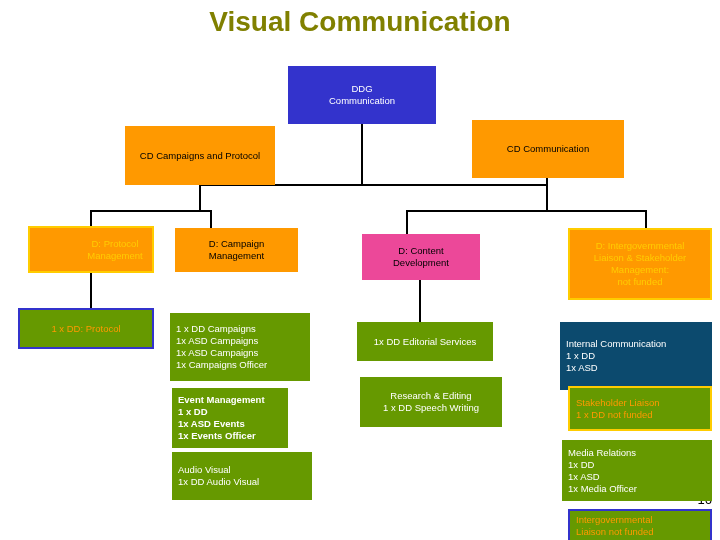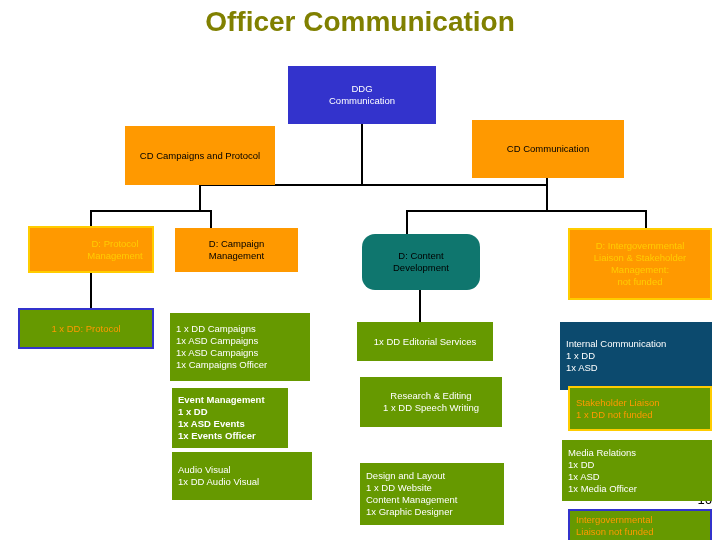--- a/index.html
+++ b/index.html
@@ -22,21 +22,21 @@
   .left .inner{ padding-left:6px; }
   .conn{position:absolute;background:#000000;}
   .pagenum{
     position:absolute;right:8px;top:492px;color:#000;font-size:13px;
   }
 </style>
 </head>
 <body>
 
 <div id="stage">
-  <div class="title">Officer Communication</div>
+  <div class="title">Visual Communication</div>
   <div class="pagenum">16</div>
 <div class="conn" style="left: 361px; top: 124px; width: 2px; height: 60px; background: rgb(0, 0, 0);"></div>
     <div class="conn" style="left: 199px; top: 184px; width: 349px; height: 2px; background: rgb(0, 0, 0);"></div>
     <div class="conn" style="left: 199px; top: 184px; width: 2px; height: 26px; background: rgb(0, 0, 0);"></div>
     <div class="conn" style="left: 546px; top: 178px; width: 2px; height: 32px; background: rgb(0, 0, 0);"></div>
     <div class="conn" style="left: 90px; top: 210px; width: 122px; height: 2px; background: rgb(0, 0, 0);"></div>
     <div class="conn" style="left: 90px; top: 210px; width: 2px; height: 18px; background: rgb(0, 0, 0);"></div>
     <div class="conn" style="left: 210px; top: 210px; width: 2px; height: 18px; background: rgb(0, 0, 0);"></div>
     <div class="conn" style="left: 406px; top: 210px; width: 240px; height: 2px; background: rgb(0, 0, 0);"></div>
     <div class="conn" style="left: 406px; top: 210px; width: 2px; height: 24px; background: rgb(0, 0, 0);"></div>
@@ -51,21 +51,21 @@
     </div>
     <div class="box" style="left: 472px; top: 120px; width: 152px; height: 58px; background: rgb(255, 153, 0); color: rgb(0, 0, 0);">
       <div class="inner">CD Communication</div>
     </div>
     <div class="box" style="left: 28px; top: 226px; width: 126px; height: 47px; background: rgb(255, 153, 0); color: rgb(255, 204, 0); border: 2px solid rgb(255, 204, 0); padding-left: 48px;">
       <div class="inner">D: Protocol<br>Management</div>
     </div>
     <div class="box" style="left: 175px; top: 228px; width: 123px; height: 44px; background: rgb(255, 153, 0); color: rgb(0, 0, 0);">
       <div class="inner">D: Campaign<br>Management</div>
     </div>
-    <div class="box" style="left: 362px; top: 234px; width: 118px; height: 56px; background: #0f766e; color: rgb(0, 0, 0); border-radius: 13px;">
+    <div class="box" style="left: 362px; top: 234px; width: 118px; height: 46px; background: #ec4899; color: rgb(0, 0, 0);">
       <div class="inner">D: Content<br>Development</div>
     </div>
     <div class="box" style="left: 568px; top: 228px; width: 144px; height: 72px; background: rgb(255, 153, 0); color: rgb(255, 204, 0); border: 2px solid rgb(255, 204, 0);">
       <div class="inner">D: Intergovernmental<br>Liaison &amp; Stakeholder<br>Management:<br>not funded</div>
     </div>
     <div class="box" style="left: 18px; top: 308px; width: 136px; height: 41px; background: rgb(102, 153, 0); color: rgb(255, 153, 0); border: 2px solid rgb(51, 51, 204);">
       <div class="inner">1 x DD: Protocol</div>
     </div>
     <div class="box left" style="left: 170px; top: 313px; width: 140px; height: 68px; background: rgb(102, 153, 0); color: rgb(255, 255, 255);">
       <div class="inner">1 x DD Campaigns<br>1x ASD Campaigns<br>1x ASD Campaigns<br>1x Campaigns Officer</div>
@@ -84,19 +84,16 @@
     </div>
     <div class="box left" style="left: 568px; top: 386px; width: 144px; height: 45px; background: rgb(102, 153, 0); color: rgb(255, 153, 0); border: 2px solid rgb(255, 204, 0);">
       <div class="inner">Stakeholder Liaison<br>1 x DD not funded</div>
     </div>
     <div class="box left" style="left: 172px; top: 452px; width: 140px; height: 48px; background: rgb(102, 153, 0); color: rgb(255, 255, 255);">
       <div class="inner">Audio Visual<br>1x DD Audio Visual</div>
     </div>
     <div class="box left" style="left: 562px; top: 440px; width: 150px; height: 61px; background: rgb(102, 153, 0); color: rgb(255, 255, 255);">
       <div class="inner">Media Relations<br>1x DD<br>1x ASD<br>1x Media Officer</div>
     </div>
-    <div class="box left" style="left: 360px; top: 463px; width: 144px; height: 62px; background: rgb(102, 153, 0); color: rgb(255, 255, 255);">
-      <div class="inner">Design and Layout<br>1 x DD Website<br>Content Management<br>1x  Graphic Designer</div>
-    </div>
     <div class="box left" style="left: 568px; top: 509px; width: 144px; height: 45px; background: rgb(102, 153, 0); color: rgb(255, 153, 0); border: 2px solid rgb(51, 51, 204);">
       <div class="inner">Intergovernmental<br>Liaison not funded<br>1 x DD</div>
     </div>
   </div>
 
 </body></html>

